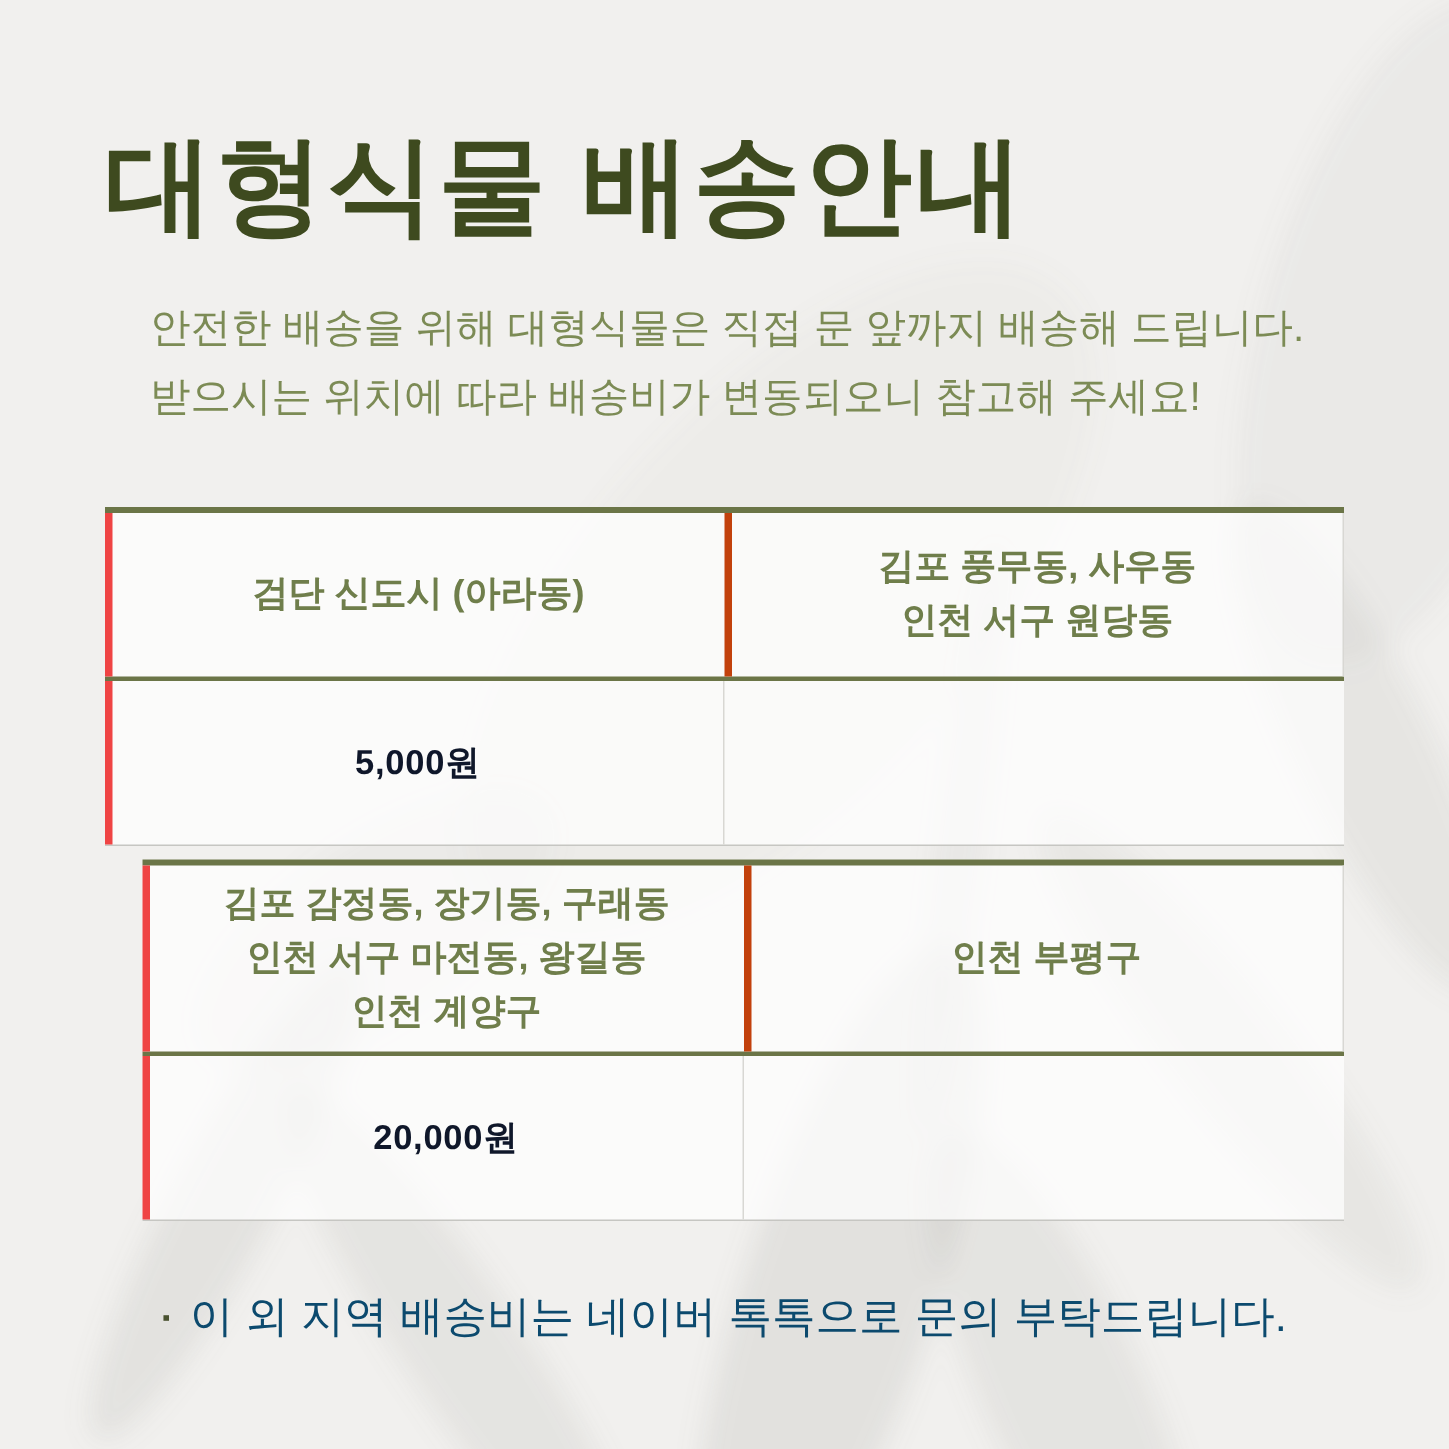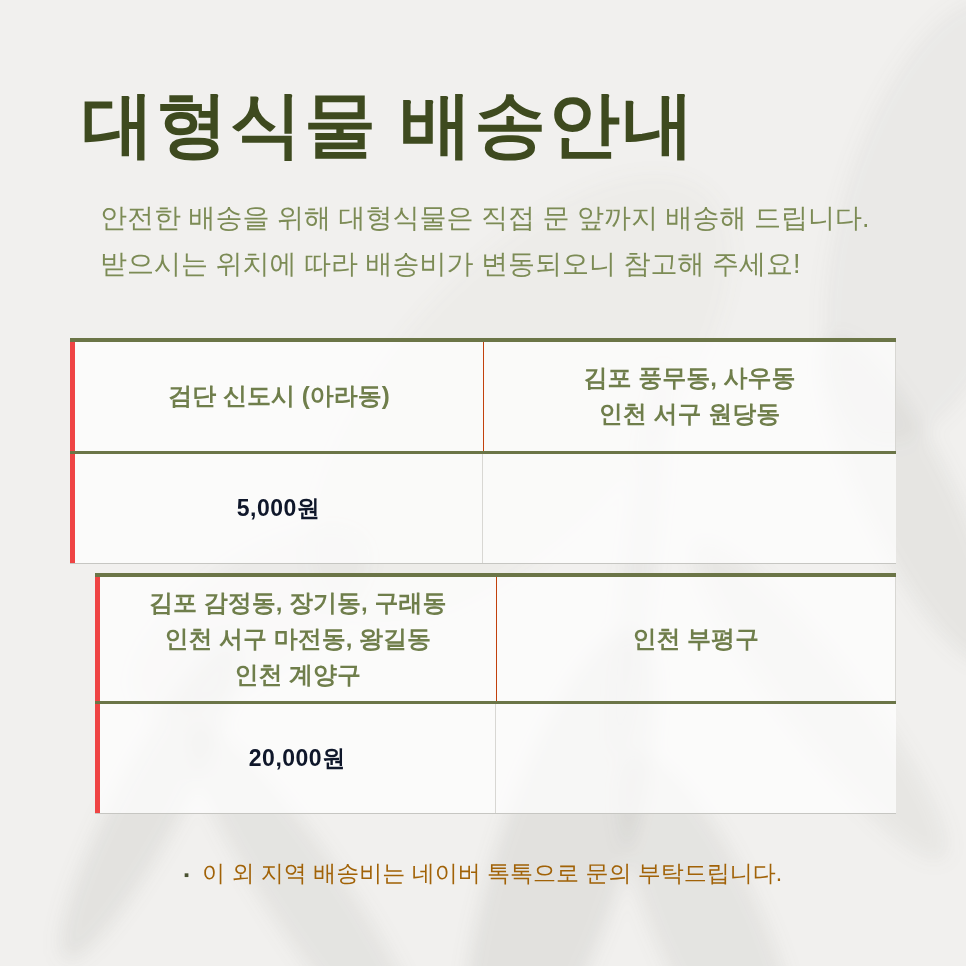--- a/index.html
+++ b/index.html
@@ -19,21 +19,21 @@
   .content {
     position: relative;
     z-index: 1;
     padding: 84px 70px 0 70px;
   }
   .page-title {
     font-size: 72px;
     font-weight: 600;
     letter-spacing: 2px;
     color: #3e4a1f;
-    margin-left: 12px;
+    margin-left: 0;
     line-height: 1.12;
   }
   .subtitle {
     margin-top: 30px;
     margin-left: 30px;
   }
   .subtitle-line {
     font-size: 27px;
     font-weight: 500;
     color: #7c8b55;
@@ -54,21 +54,21 @@
   .cell {
     min-height: 109px;
     display: flex;
     flex-direction: column;
     align-items: center;
     justify-content: center;
     text-align: center;
     padding: 8px 14px;
     border-left: 5px solid #ef4444;
   }
-  .cell + .cell { border-left: 1px solid #c2410c; }
+  .cell + .cell { border-left: 5px solid #c2410c; }
   .row .cell:last-child { border-right: 1px solid #d8d7d3; }
   .region-line {
     font-size: 24px;
     font-weight: 600;
     color: #6f7e4b;
     line-height: 1.5;
   }
   .price-value {
     font-size: 23px;
     font-weight: 700;
@@ -82,23 +82,23 @@
     justify-content: center;
     gap: 13px;
   }
   .footnote-bullet {
     font-size: 15px;
     color: #4a5230;
     line-height: 1;
     transform: translateY(1px);
   }
   .footnote-text {
-    font-size: 23px;
+    font-size: 29px;
     font-weight: 500;
-    color: #a16207;
+    color: #0c4a6e;
   }
 </style>
 </head>
 <body>
 
 <div class="bg-shadows">
   <svg width="966" height="966" viewBox="0 0 966 966" xmlns="http://www.w3.org/2000/svg">
     <defs>
       <filter id="soft" x="-50%" y="-50%" width="200%" height="200%">
         <feGaussianBlur stdDeviation="9"></feGaussianBlur>

